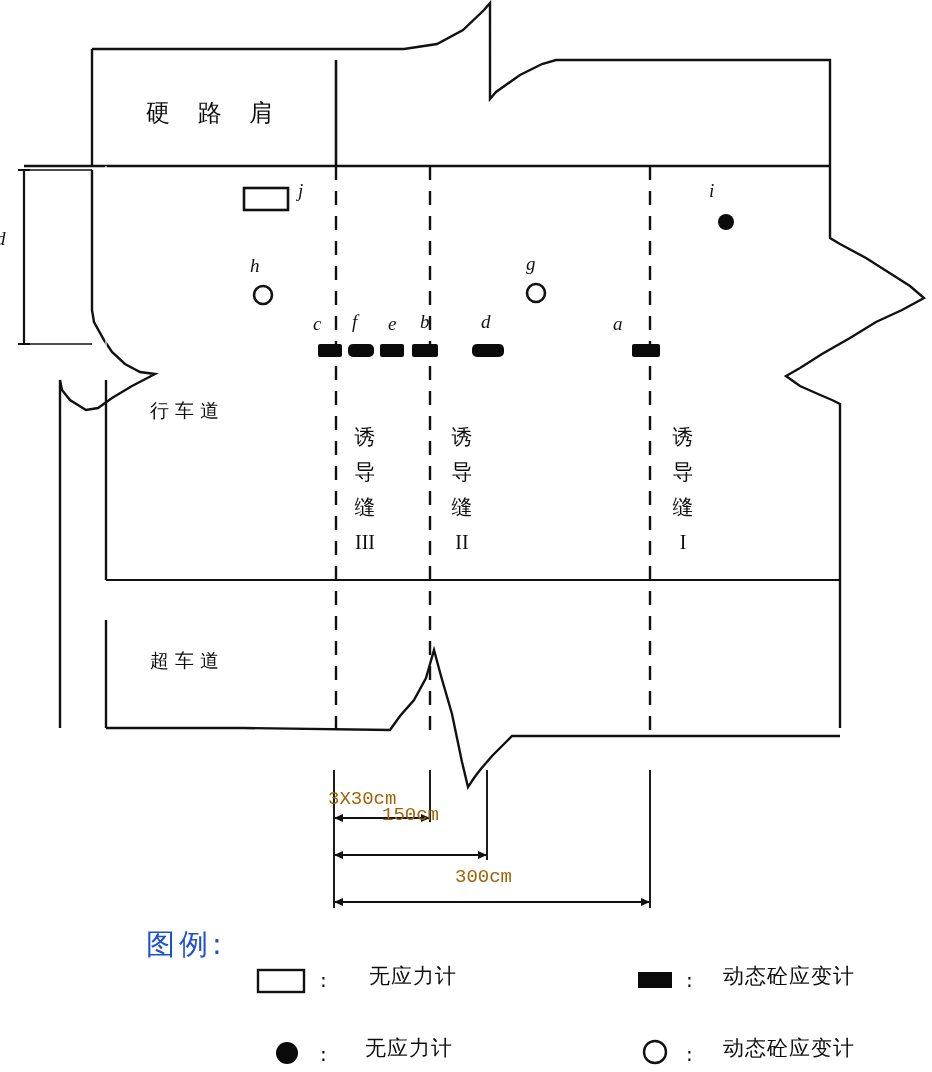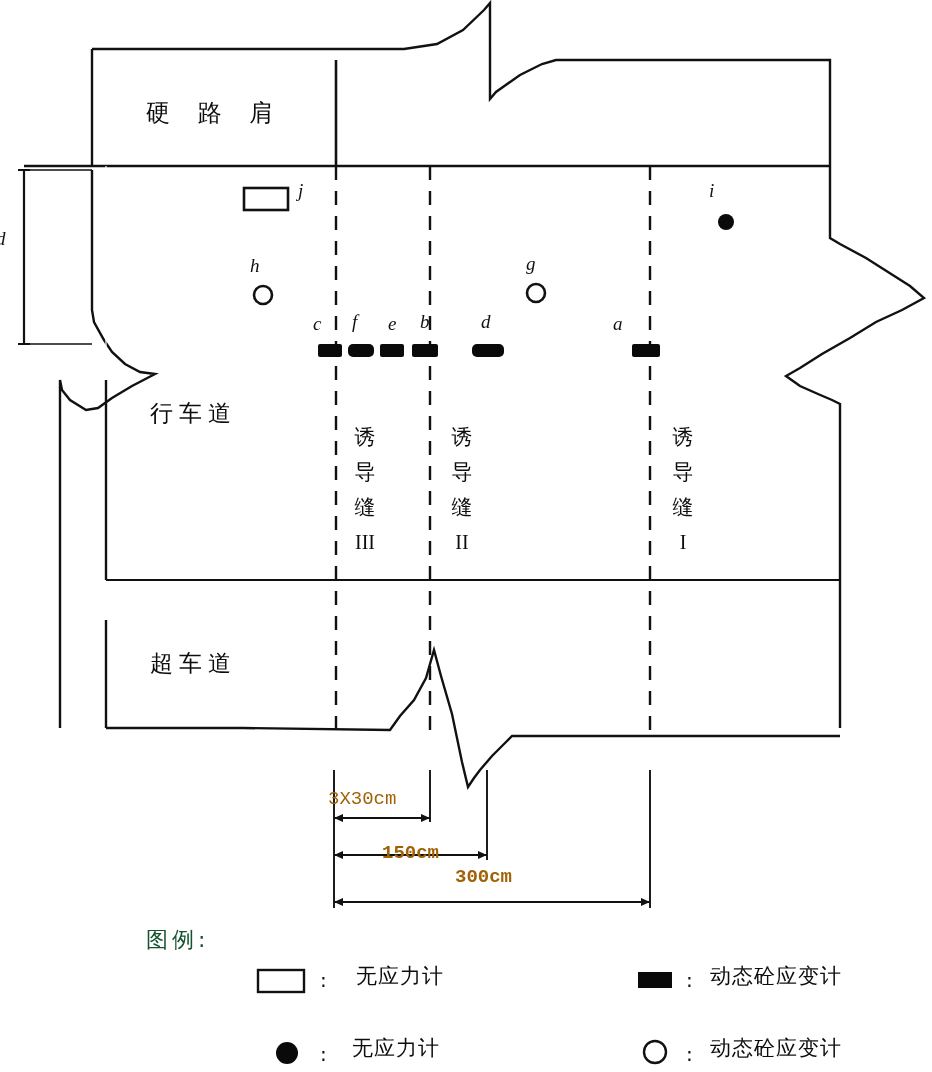--- a/index.html
+++ b/index.html
@@ -28,21 +28,21 @@
     width: 932px;
     height: 1072px;
   }
   .txt {
     position: absolute;
     white-space: nowrap;
     color: #0d0d0d;
   }
   .cn-lane {
     font-family: Liberation Sans, sans-serif;
-    font-size: 23px;
+    font-size: 19px;
     letter-spacing: 6px;
     font-weight: 500;
   }
   .cn-shoulder {
     font-family: "DejaVu Sans", sans-serif;
     font-size: 24px;
     letter-spacing: 10px;
     font-weight: 500;
   }
   .joint-col {
@@ -68,29 +68,30 @@
     color: #111;
   }
   .dim-label {
     font-family: "Liberation Mono", monospace;
     font-size: 19px;
     color: #a16207;
     letter-spacing: 0px;
   }
   .legend-title {
     font-family: "DejaVu Sans", sans-serif;
-    font-size: 22px;
+    font-size: 29px;
     letter-spacing: 4px;
-    color: #14532d;
+    color: #1d4ed8;
   }
   .legend-text {
     font-family: "DejaVu Sans", sans-serif;
     font-size: 21px;
     letter-spacing: 1px;
     color: #0d0d0d;
+    margin-left: 13px;
   }
   .legend-colon {
     font-family: "DejaVu Sans", sans-serif;
     font-size: 20px;
     color: #0d0d0d;
   }
 </style>
 </head>
 <body>
 
@@ -212,22 +213,22 @@
   <div class="txt sensor-id" style="left:481px; top:311px;">d</div>
   <div class="txt sensor-id" style="left:613px; top:313px;">a</div>
   <div class="txt sensor-id" style="left:298px; top:180px;">j</div>
   <div class="txt sensor-id" style="left:250px; top:255px;">h</div>
   <div class="txt sensor-id" style="left:526px; top:253px;">g</div>
   <div class="txt sensor-id" style="left:709px; top:180px;">i</div>
 
   <div class="txt sensor-id" style="left:-4px; top:228px;">d</div>
 
   <div class="txt dim-label" style="left:328px; top:788px;">3X30cm</div>
-  <div class="txt dim-label" style="left:382px; top:842px;font-weight:bold;">150cm</div>
-  <div class="txt dim-label" style="left:455px; top:866px;font-weight:bold;">300cm</div>
+  <div class="txt dim-label" style="left:382px; top:804px;">150cm</div>
+  <div class="txt dim-label" style="left:455px; top:866px;">300cm</div>
 
   <div class="txt legend-title" style="left:146px; top:925px;">图例:</div>
 
   <div class="txt legend-colon" style="left:320px; top:968px;">:</div>
   <div class="txt legend-text" style="left:356px; top:962px;">无应力计</div>
 
   <div class="txt legend-colon" style="left:686px; top:968px;">:</div>
   <div class="txt legend-text" style="left:710px; top:962px;">动态砼应变计</div>
 
   <div class="txt legend-colon" style="left:320px; top:1042px;">:</div>

